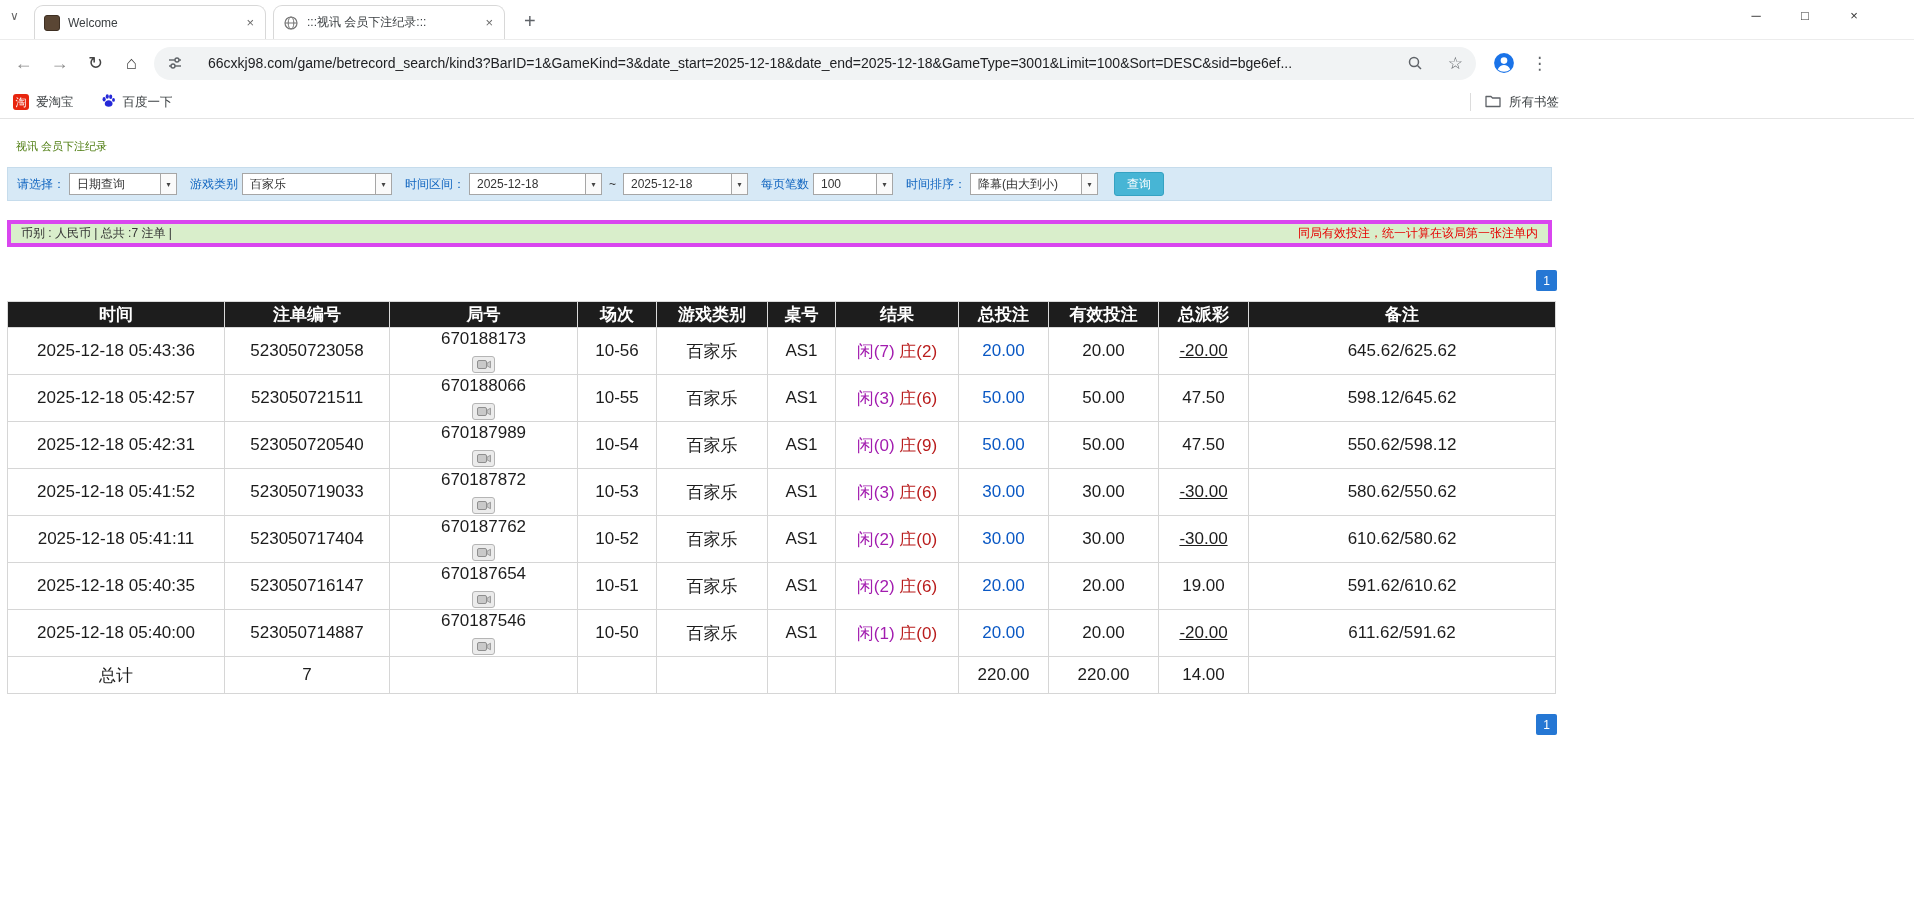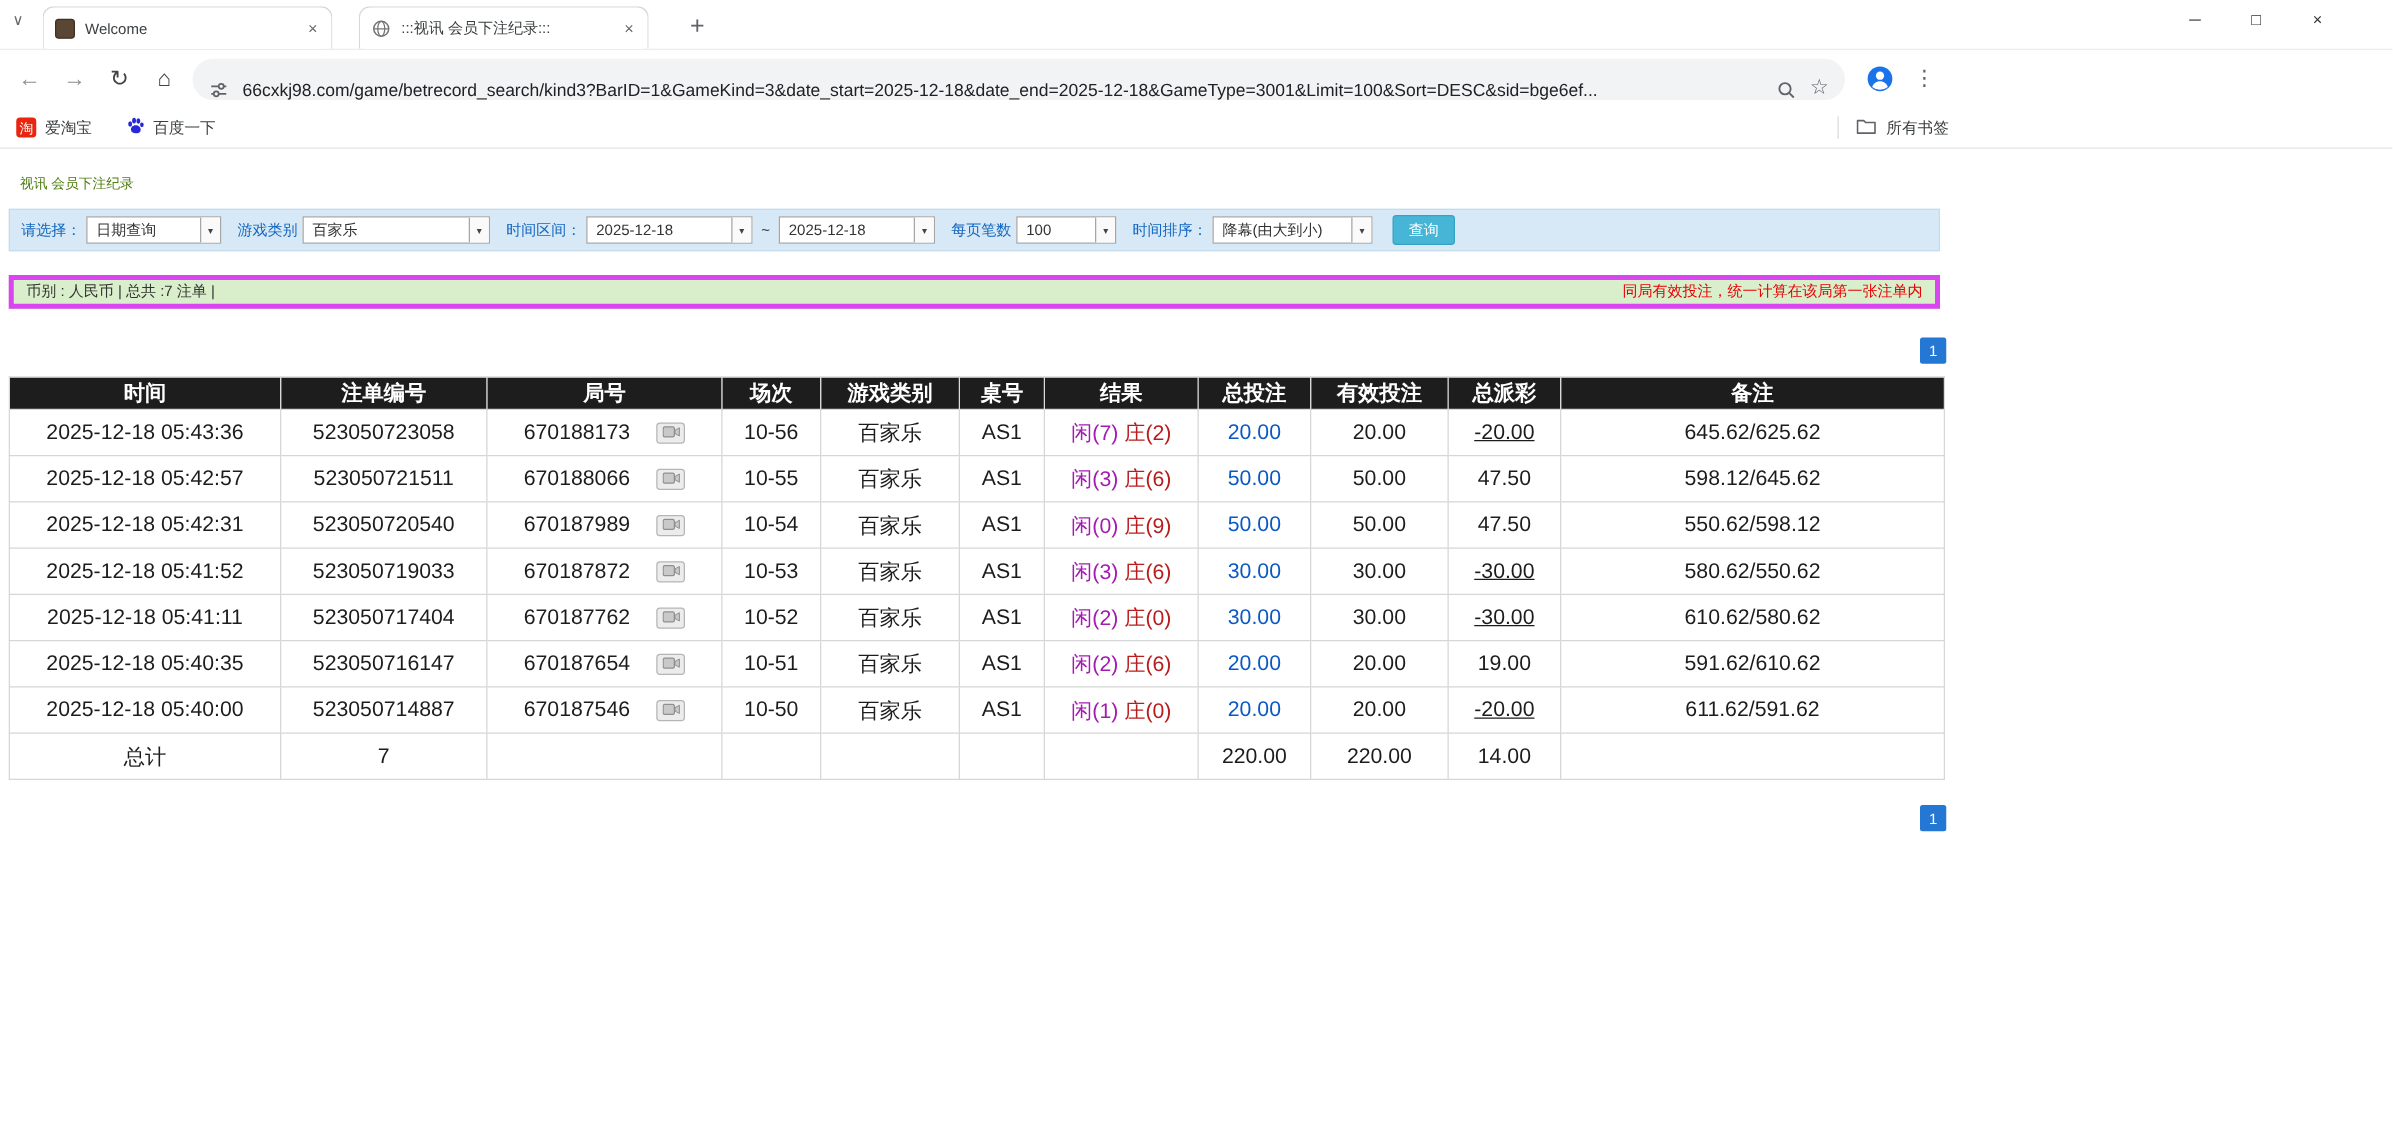--- a/index.html
+++ b/index.html
@@ -4,33 +4,33 @@
 <style>
   * { box-sizing: border-box; }
   html,body { margin:0; padding:0; }
   body {
     width:1914px; height:903px; overflow:hidden; background:#fff;
     font-family:"Liberation Sans","DejaVu Sans",sans-serif;
   }
   
   .tabstrip { height:40px; background:#fff; position:relative; display:flex; align-items:flex-end; padding-left:34px; border-bottom:1px solid #ececec; }
   .tchev { position:absolute; left:10px; top:9px; color:#666; font-size:12px; cursor:default; }
-  .tab { width:232px; height:34px; background:#fff; border:1px solid #d8d8d8; border-bottom:none; border-radius:9px 9px 0 0; display:flex; align-items:center; gap:8px; padding:0 9px; margin-right:21px; }
+  .tab { width:232px; height:34px; background:#fff; border:1px solid #d8d8d8; border-bottom:none; border-radius:9px 9px 0 0; display:flex; align-items:center; gap:8px; padding:0 9px; margin-right:7px; }
   .tab .ttitle { flex:1; font-size:12px; color:#3c4043; white-space:nowrap; overflow:hidden; text-overflow:ellipsis; }
   .tab .tclose { color:#6b6b6b; font-size:13px; padding:0 2px; }
   .fav { width:16px; height:16px; display:flex; align-items:center; justify-content:center; flex:none; }
   .fav-welcome { background:#5a4634; border-radius:3px; border:1px solid #3e2f22; }
   .newtab { font-size:20px; color:#5f6368; margin:0 0 6px 6px; padding:0 6px; }
   .wincontrols { position:absolute; right:52px; top:8px; display:flex; gap:33px; color:#333; font-size:13px; }
   .wincontrols span { width:16px; text-align:center; }
 
   .toolbar { height:46px; background:#fff; display:flex; align-items:center; padding:0 10px; gap:9px; }
   .tool { width:27px; height:27px; display:flex; align-items:center; justify-content:center; font-size:18px; color:#444; border-radius:50%; }
   .tool.dim { color:#8d8d8d; }
-  .omnibox { width:1322px; height:33px; background:#f1f3f4; border-radius:17px; display:flex; align-items:flex-end; padding:0 13px; gap:11px; }
+  .omnibox { width:1322px; height:33px; background:#f1f3f4; border-radius:17px; display:flex; align-items:center; padding:0 13px; gap:25px; }
   .omni-url { flex:1; font-size:14px; color:#202124; white-space:nowrap; overflow:hidden; }
   .omni-ico { display:flex; align-items:center; color:#5f6368; }
   .omni-ico.star { font-size:17px; }
   .avatar { width:26px; height:26px; display:flex; align-items:center; justify-content:center; margin-left:6px; }
   .menu { font-size:17px; color:#5f6368; }
 
   .bookmarks { height:33px; background:#fff; border-bottom:1px solid #e4e4e4; display:flex; align-items:center; padding:0 13px; gap:27px; position:relative; }
   .bm { display:flex; align-items:center; gap:7px; font-size:12.5px; color:#3c4043; }
   .bm-tao { width:16px; height:16px; background:#e8250e; border-radius:3px; color:#fff; font-size:11px; display:flex; align-items:center; justify-content:center; }
   .bm-right { position:absolute; left:1470px; top:0; height:100%; display:flex; align-items:center; gap:8px; font-size:12.5px; color:#3c4043; }
@@ -54,21 +54,21 @@
   .gleft { color:#333; }
   .gright { color:#e60000; }
 
   .pager-row { width:1557px; display:flex; justify-content:flex-end; margin-top:23px; margin-bottom:10px; }
   .pager-row.bottom { margin-top:20px; }
   .pager { min-width:21px; height:21px; background:#2577d4; color:#fff; font-size:12px; display:flex; align-items:center; justify-content:center; border-radius:2px; cursor:pointer; }
 
   table.rec { margin-left:7px; width:1548px; border-collapse:collapse; table-layout:fixed; font-size:17px; }
   table.rec th { background:#1d1d1d; color:#fff; height:22px; font-weight:bold; border:1px solid #d9d9d9; text-align:center; }
   table.rec tbody td { height:37px; border:1px solid #d6d6d6; text-align:center; color:#1c1c1c; background:#fff; }
-  .roundwrap { display:inline-flex; align-items:center; gap:21px; }
+  .roundwrap { display:inline-flex; align-items:center; gap:7px;flex-direction:column; }
   .vbtn { width:23px; height:17px; background:#ececec; border:1px solid #b5b5b5; border-radius:3px; display:inline-flex; align-items:center; justify-content:center; cursor:pointer; }
   .resp { color:#a21caf; }
   .resb { color:#b91c1c; }
   .betlink { color:#0a58c4; cursor:pointer; }
   td.neg { color:#e60000;text-decoration:underline; }
   tr.sumrow td { background:#a6a6a6; color:#fff; height:25px; border:1px solid #fff; text-align:center; }
 </style>
 </head>
 <body>
 

